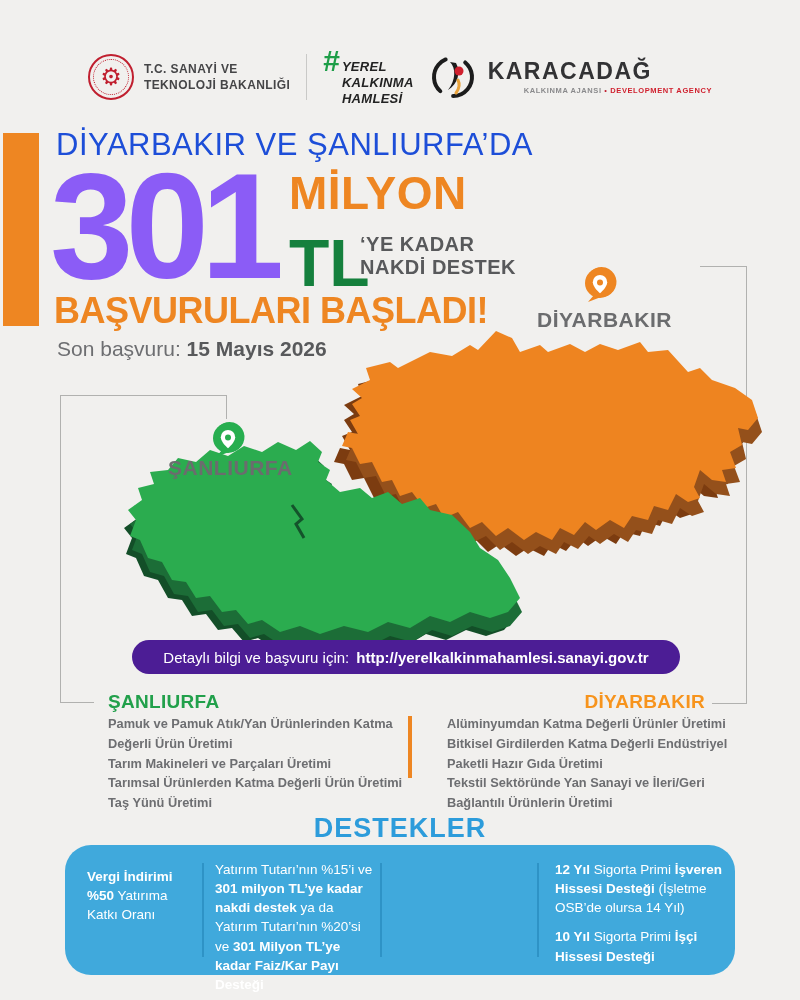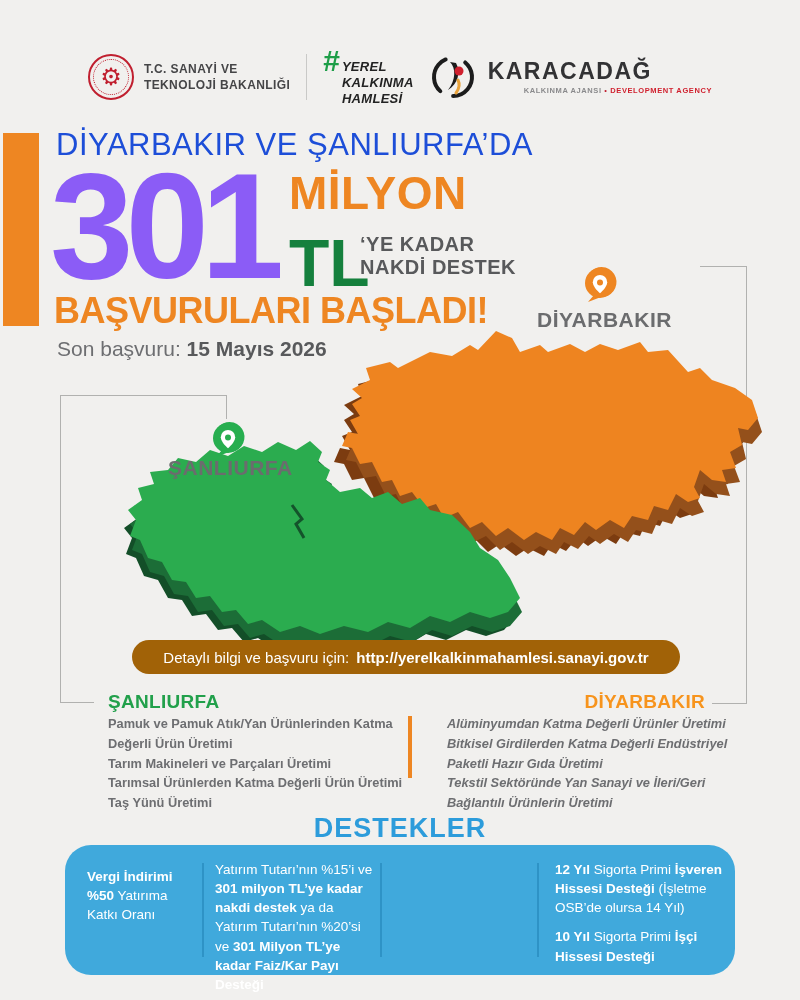--- a/index.html
+++ b/index.html
@@ -48,32 +48,32 @@
   .deadline b { color:#58595b; font-weight:800; }
 
   
   .fline { position:absolute; background:#b1b1af; }
 
   
   .map-label { position:absolute; font-size:21px; font-weight:800; color:#6b6c6e; letter-spacing:.5px; }
 
   
   .pill { position:absolute; left:132px; top:640px; width:548px; height:34px;
-          background:#a16207; border-radius:17px; display:flex; align-items:center;
+          background:#4c1d95; border-radius:17px; display:flex; align-items:center;
           justify-content:center; gap:7px; color:#fff; font-size:15px; }
   .pill .url { font-weight:700; }
 
   
   .sec-head-green { position:absolute; left:108px; top:691px; font-size:19px; font-weight:800;
                     color:#22a04b; letter-spacing:.3px; }
   .sec-head-orange { position:absolute; right:95px; top:691px; font-size:19px; font-weight:800;
                      color:#f7941d; letter-spacing:.3px; }
   .sec-list { position:absolute; font-size:12.8px; font-weight:700; color:#6d6e71; line-height:1.55; }
   .sec-list.left { left:108px; top:714px; width:312px; }
-  .sec-list.right { left:447px; top:714px; width:292px;font-style:italic; }
+  .sec-list.right { left:447px; top:714px; width:292px; }
   .list-divider { position:absolute; left:408px; top:716px; width:4px; height:62px; background:#ee8622; }
 
   
   .supports-head { position:absolute; left:0; right:0; top:813px; text-align:center;
                    font-size:27px; font-weight:800; color:#2d9cdb; letter-spacing:1px; }
   .panel { position:absolute; left:65px; top:845px; width:670px; height:130px;
            background:#40a9dc; border-radius:26px; color:#fff; }
   .pdiv { position:absolute; top:18px; width:2px; height:94px; background:#2e93c6; }
   .pcol { position:absolute; font-size:13.5px; line-height:1.42; font-weight:500; }
   .pcol span { font-weight:500; }

